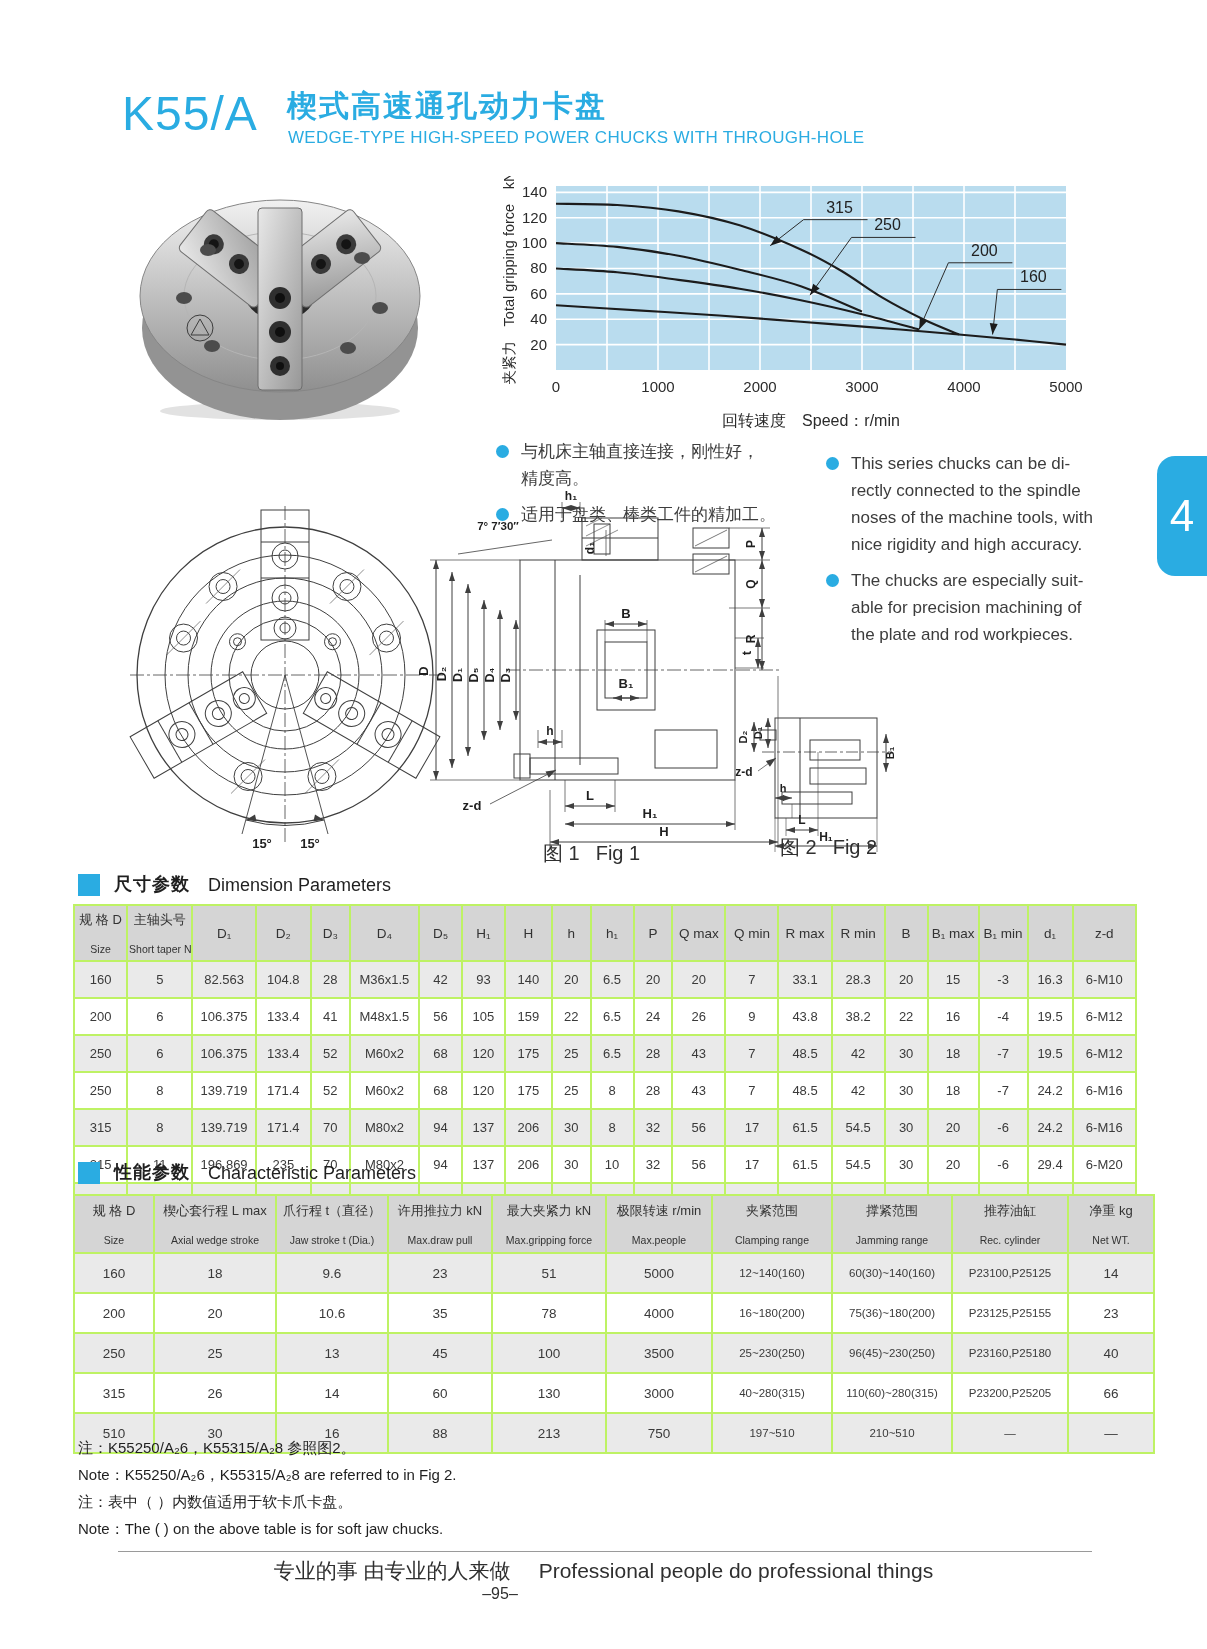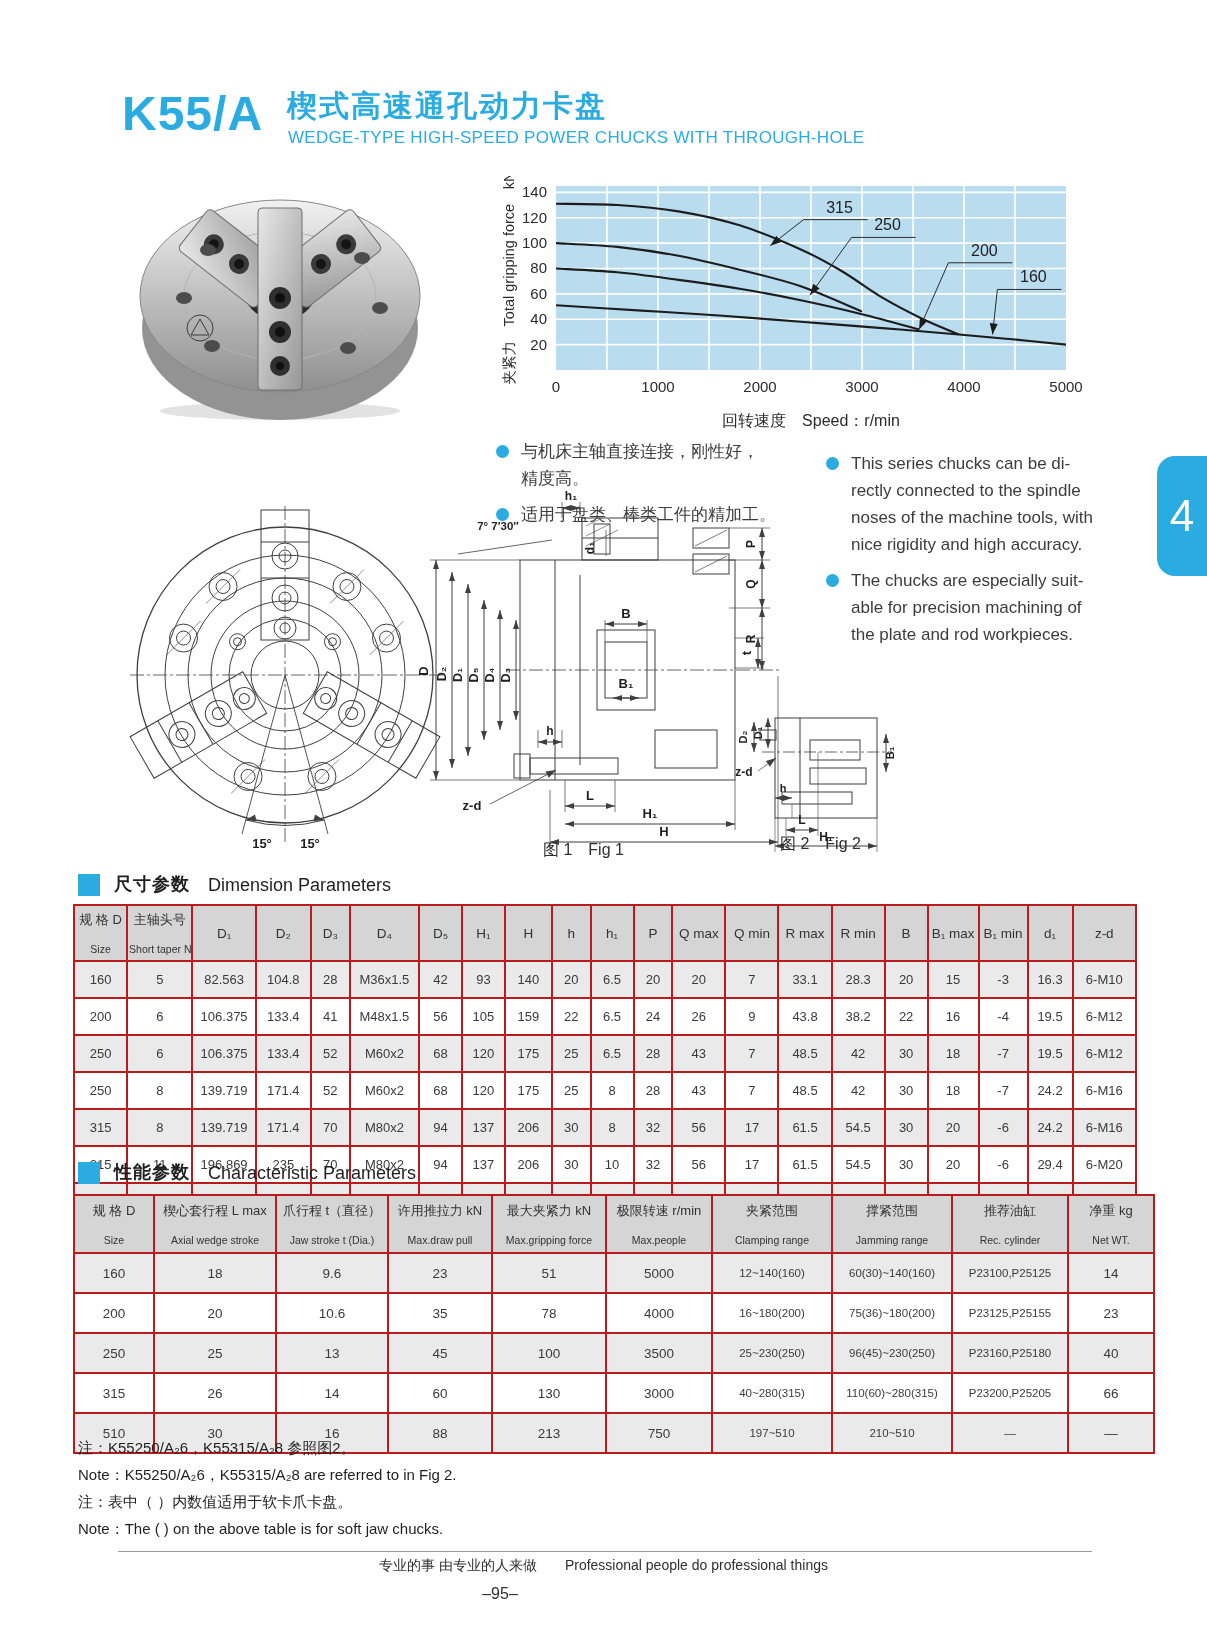--- a/index.html
+++ b/index.html
@@ -1,58 +1,58 @@
 <!DOCTYPE html>
 <html><head>
 <meta charset="utf-8">
 <style>
   html,body{margin:0;padding:0;background:#f3f3f3}
   .page{position:relative;width:1207px;height:1649px;background:#fff;margin:0 auto;
         font-family:"Liberation Sans","DejaVu Sans",sans-serif;color:#333;overflow:hidden}
-  .model{position:absolute;left:122px;top:86px;font-size:48px;font-weight:bold;color:#2aace2;letter-spacing:1px}
+  .model{position:absolute;left:122px;top:86px;font-size:48px;font-weight:normal;color:#2aace2;letter-spacing:1px}
   .tcn{position:absolute;left:287px;top:86px;font-size:30px;font-weight:bold;color:#2aace2;letter-spacing:2px}
   .ten{position:absolute;left:288px;top:128px;font-size:17px;color:#2aace2;letter-spacing:.3px}
   .photo{position:absolute;left:112px;top:178px}
   .chartbox{position:absolute;left:498px;top:176px}
   .bullets{position:absolute;list-style:none;margin:0;padding:0}
   .bullets li{display:flex;margin-bottom:9px}
   .dot{width:13px;height:13px;border-radius:50%;background:#2aace2;flex:0 0 13px;margin:7px 12px 0 0}
   .btx{font-size:17px;line-height:27px;white-space:pre-line;color:#3c3c3c}
   .cnb{left:496px;top:438px;width:340px}
   .enb{left:826px;top:450px;width:310px}
   .tab4{position:absolute;left:1157px;top:456px;width:50px;height:120px;background:#2aace2;
         border-radius:18px 0 0 18px;color:#fff;font-size:44px;display:flex;align-items:center;justify-content:center}
   .draw{position:absolute;left:110px;top:490px}
-  .figcap{position:absolute;font-size:16px;color:#2f2f2f}
+  .figcap{position:absolute;font-size:20px;color:#2f2f2f}
   .figcap span{margin-right:16px}
   #cap1{left:543px;top:840px}
   #cap2{left:780px;top:834px}
   .sech{position:absolute;display:flex;align-items:flex-end}
   .sech .sq{width:22px;height:22px;background:#2aace2;margin-right:14px}
   .sech .cn{font-size:18px;font-weight:bold;color:#1f1f1f;margin-right:18px;letter-spacing:1px}
   .sech .en{font-size:18px;color:#1f1f1f}
   #sec1{left:78px;top:872px}
   #sec2{left:78px;top:1160px}
-  table.tbl{position:absolute;border-collapse:separate;border-spacing:2px;background:#b91c1c;table-layout:fixed}
+  table.tbl{position:absolute;border-collapse:separate;border-spacing:2px;background:#bef264;table-layout:fixed}
   .tbl th{background:#d5d5d5;font-weight:normal;text-align:center;vertical-align:middle;padding:2px 1px;overflow:hidden}
   .tbl td{text-align:center;vertical-align:middle;padding:2px 1px;color:#3a3a3a;overflow:hidden}
   .tbl tr.odd td{background:#eaeaea}
   .tbl tr.even td{background:#fff}
   #dimtbl{left:73px;top:904px;width:1064px;font-size:13px}
   #dimtbl th{height:50px;font-size:13.5px}
   #dimtbl td{height:31px}
   #chartbl{left:73px;top:1194px;width:1064px;font-size:13.5px}
   #chartbl th{height:52px}
   #chartbl td{height:34px}
   .hcn{font-size:13px}
   .hen{font-size:10.5px;margin-top:14px;white-space:nowrap}
   td.sm{font-size:11.5px}
   .notes{position:absolute;left:78px;top:1434px;font-size:15px;line-height:27px;color:#1f1f1f}
   .fline{position:absolute;left:118px;top:1551px;width:974px;height:1px;background:#9a9a9a}
-  .footer{position:absolute;left:0;top:1557px;width:1207px;text-align:center;font-size:14px;color:#2f2f2f}
+  .footer{position:absolute;left:0;top:1557px;width:1207px;text-align:center;font-size:21px;color:#2f2f2f}
   .footer .fcn{margin-right:28px}
   .pageno{position:absolute;left:0;top:1585px;width:1000px;text-align:center;font-size:16px;color:#2f2f2f}
 </style>
 </head>
 <body>
 
 <div class="page">
 
   <div class="model">K55/A</div>
   <div class="tcn">楔式高速通孔动力卡盘</div>

